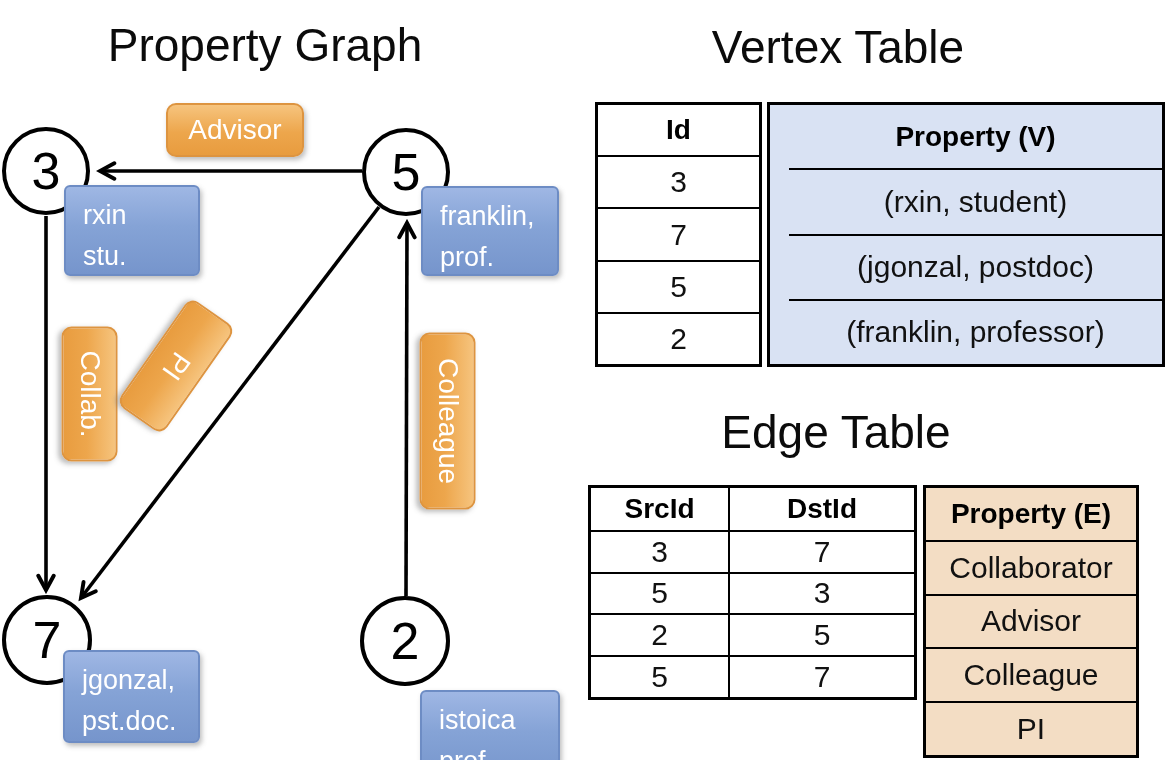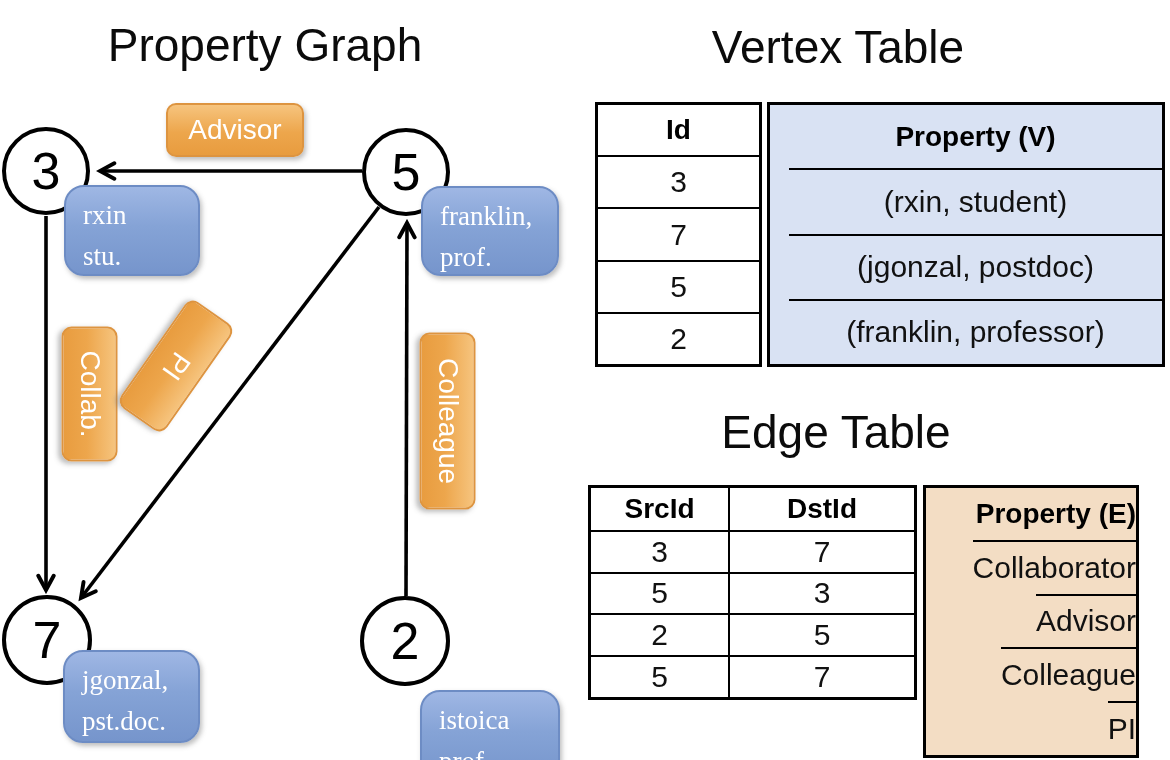--- a/index.html
+++ b/index.html
@@ -35,28 +35,27 @@
     font-size:52px;
     font-weight:400;
     z-index:3;
   }
 
   
   .vbox {
     position:absolute;
     background:linear-gradient(180deg,#9fb7e4 0%,#85a3d6 45%,#7695cc 100%);
     border:2px solid #6d8cc4;
-    border-radius:20px;
+    border-radius:6px;
     color:#fff;
     font-size:27px;
     padding:8px 6px 6px 17px;
     line-height:41px;
     box-shadow:2px 3px 5px rgba(110,110,110,0.45);
     z-index:4;
-    font-family:Liberation Serif, serif;
   }
   .vbox span { display:block; }
 
   .ebox {
     position:absolute;
     background:linear-gradient(180deg,#f6c47e 0%,#eda64c 55%,#e89c3f 100%);
     border:2px solid #dd9440;
     border-radius:10px;
     color:#fff;
     font-size:28px;
@@ -194,19 +193,19 @@
   <div class="cell">3</div>
   <div class="cell">7</div>
   <div class="cell">5</div>
   <div class="cell">3</div>
   <div class="cell">2</div>
   <div class="cell">5</div>
   <div class="cell">5</div>
   <div class="cell">7</div>
 </div>
 
-<div class="tblcol bg-tan" style="left:923px; top:485px; width:216px; height:273px;align-items:flex-end;">
+<div class="tblcol bg-tan" style="left:923px; top:485px; width:216px; height:273px;">
   <div class="cell hdr">Property (E)</div>
   <div class="cell">Collaborator</div>
   <div class="cell">Advisor</div>
   <div class="cell">Colleague</div>
   <div class="cell">PI</div>
 </div>
 
 </body></html>

